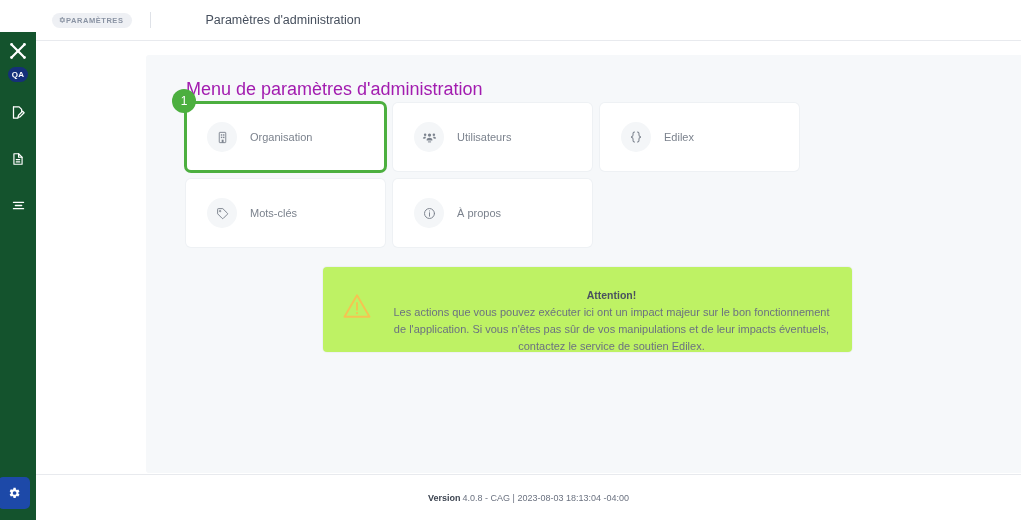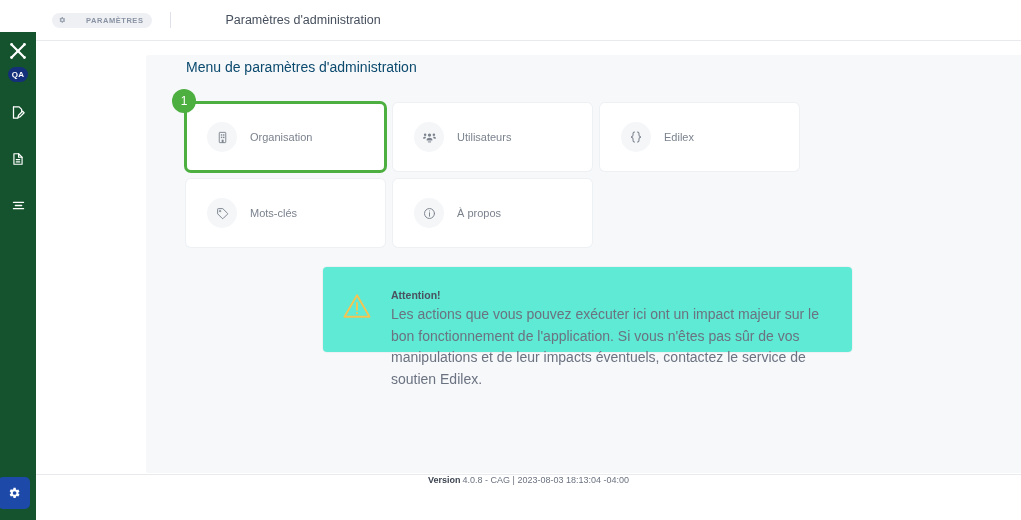--- a/index.html
+++ b/index.html
@@ -55,40 +55,40 @@
   
   .main { flex: 1; position: relative; height: 520px; background: #ffffff; }
 
   .topbar {
     height: 41px; width: 100%;
     border-bottom: 1px solid #e8eaee;
     display: flex; align-items: center;
     padding-left: 16px;
   }
   .crumb-pill {
-    display: inline-flex; align-items: center; gap: 20px;
+    display: inline-flex; align-items: center; gap: 0;
     background: #eef0f4; color: #8a93a3;
     border-radius: 10px;
     padding: 3px 9px 3px 6px;
     font-size: 7.5px; font-weight: bold; letter-spacing: .55px;
   }
   .crumb-sep { width: 1px; height: 16px; background: #dfe2e8; margin: 0 14px 0 18px; }
   .crumb-title { font-size: 12.5px; color: #464f5d; margin-left: 40px; }
 
   
   .panel {
     position: absolute;
     left: 110px; top: 55px;
     width: 898px; height: 418px;
     background: #f6f8fa;
     border-radius: 3px;
   }
   .panel-title {
-    position: absolute; left: 40px; top: 4px;
-    font-size: 14px; color: #0c4a6e;
+    position: absolute; left: 40px; top: 24px;
+    font-size: 18px; color: #a21caf;
   }
 
   .grid {
     position: absolute; left: 40px; top: 48px;
     width: 812px;
     display: flex; flex-wrap: wrap; gap: 8px;
   }
   .card {
     width: 199px; height: 68px;
     background: #ffffff;
@@ -121,37 +121,38 @@
     font-size: 12px;
     display: flex; align-items: center; justify-content: center;
     z-index: 5;
   }
 
   
   .warn {
     position: absolute;
     left: 177px; top: 212px;
     width: 529px; height: 85px;
-    background: #5eead4;
+    background: #bef264;
     border-radius: 4px;
     box-shadow: 0 0 0 1px #eef1f4;
     display: flex; align-items: flex-start;
     padding: 22px 20px 0 19px;
     gap: 19px;
+    text-align: center;
   }
   .warn-icon { flex: 0 0 30px; margin-top: 2px; }
   .warn-title { font-size: 10.5px; font-weight: bold; color: #4a525f; margin-bottom: 3px; }
-  .warn-body { font-size: 14px; line-height: 1.55; color: #6b7280; }
+  .warn-body { font-size: 11px; line-height: 1.55; color: #6b7280; }
 
   
   .footer {
     position: absolute; left: 0; bottom: 0;
     width: 100%; height: 46px;
     border-top: 1px solid #e8eaee;
-    display: flex; justify-content: center;
+    display: flex; align-items: center; justify-content: center;
     gap: 2px;
   }
   .ver-label { font-size: 9px; font-weight: bold; color: #3d4551; }
   .ver-value { font-size: 9px; color: #6b7280; }
 </style>
 </head>
 <body>
 
 <div class="app">
 

